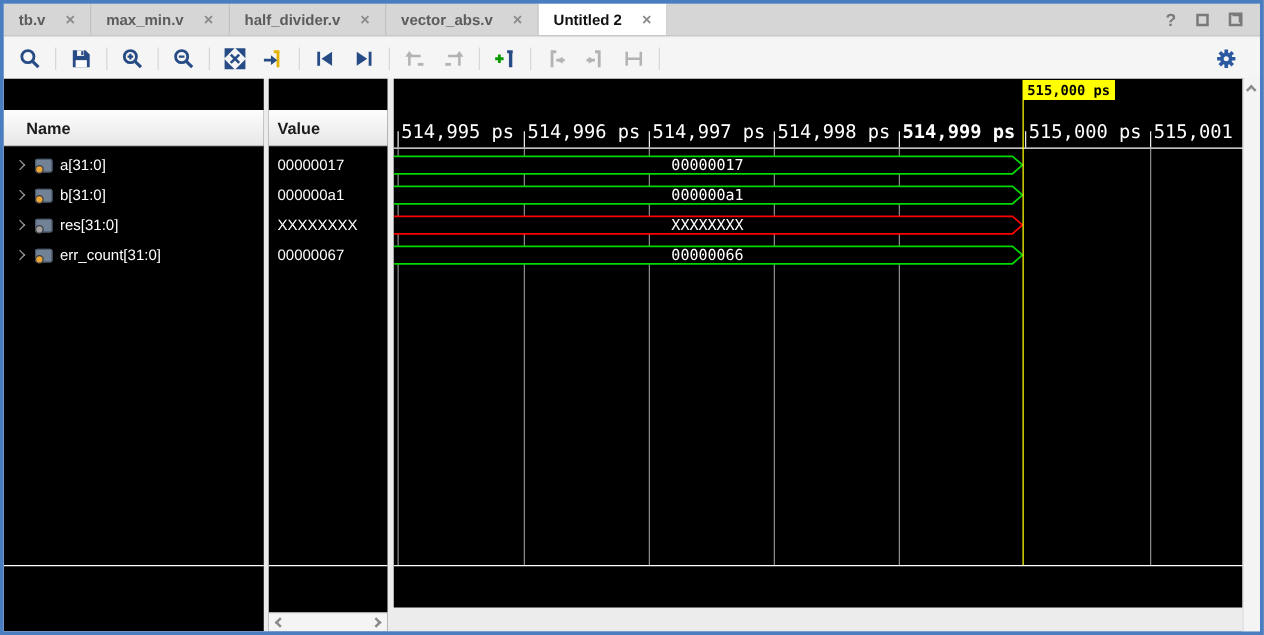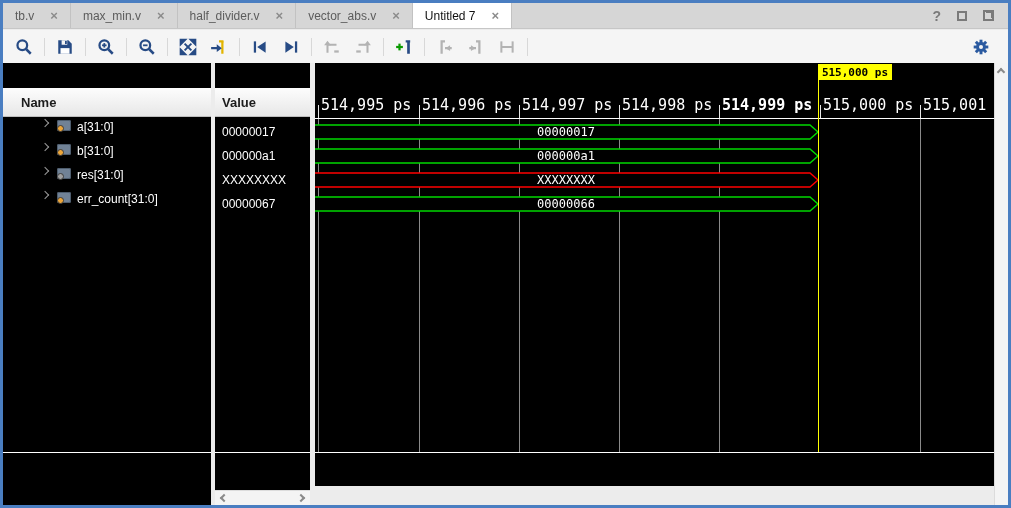--- a/index.html
+++ b/index.html
@@ -3,21 +3,21 @@
 <meta charset="utf-8">
 <style>
   * { margin:0; padding:0; box-sizing:border-box; }
   body { font-family:"Liberation Sans", sans-serif; }
   #frame { position:relative; width:1011px; height:508px; background:#4a7ec1; }
   #inner { position:absolute; left:3px; top:3px; width:1005px; height:502px; background:#ececec; overflow:hidden; }
 
   
   #tabbar { position:absolute; left:0; top:0; width:1005px; height:26px; background:#d6d6d6; display:flex; align-items:stretch; border-bottom:1px solid #c6c6c6; }
   .tab { display:flex; align-items:center; gap:16px; padding:0 12px; border-right:1px solid #c2c2c2; cursor:default; }
-  .tab .tlabel { font-size:12px; font-weight:normal; color:#5c5c5c; }
+  .tab .tlabel { font-size:12px; font-weight:bold; color:#5c5c5c; }
   .tab.active { background:#ffffff; }
   .tab.active .tlabel { color:#111; }
   .tclose { color:#8b8b8b; font-size:13px; font-weight:bold; line-height:1; }
   #winbtns { margin-left:auto; display:flex; align-items:center; gap:16px; padding-right:14px; color:#6f6f6f; }
   .winbox { width:10px; height:10px; border:2px solid #7a7a7a; display:inline-block; }
   .winfloat { position:relative; width:11px; height:11px; border:2px solid #7a7a7a; display:inline-block; }
   .winfloat::after { content:""; position:absolute; right:-1px; top:-1px; width:5px; height:5px; border-top:2px solid #7a7a7a; border-right:2px solid #7a7a7a; }
   #help-q { font-size:14px; font-weight:bold; color:#7a7a7a; }
 
   
@@ -33,21 +33,21 @@
   #value-panel { left:212px; width:95px; height:442px; }
   #wave-panel  { left:312px; width:680px; height:423px; overflow:hidden; }
 
   .colhead { position:absolute; left:0; top:25px; width:100%; height:29px;
              background:linear-gradient(#fdfdfd,#e7e7e7); border-bottom:1px solid #bdbdbd;
              display:flex; align-items:center; font-size:13px; font-weight:bold; color:#1c1c1c; }
   #name-panel .colhead { padding-left:18px; }
   #value-panel .colhead { padding-left:7px; }
 
   .rows { position:absolute; left:0; top:57px; width:100%; }
-  .srow { position:relative; height:24px; display:flex; color:#fff; font-size:12px;margin-left:29px; }
+  .srow { position:relative; height:24px; display:flex; align-items:center; color:#fff; font-size:12px; }
   .chev { width:6px; height:6px; border:solid #9a9a9a; border-width:0 1.5px 1.5px 0; transform:rotate(-45deg); margin-left:10px; margin-right:9px; flex:none; }
   .sigicon { position:relative; width:14px; height:11px; background:#718296; border-radius:2px; margin-right:6px; flex:none; box-shadow:inset 0 0 0 1px #4e5d6e; }
   .sigicon .dot { position:absolute; left:0px; bottom:-1px; width:7px; height:7px; border-radius:50%; border:1px solid #3c3c3c; }
   .vrow { height:24px; display:flex; align-items:center; padding-left:7px; color:#fff; font-size:12px; }
   .hsep { position:absolute; left:0; top:389px; width:100%; height:1px; background:#ffffff; }
 
   
   .mono { font-family:"DejaVu Sans Mono", monospace; }
   #cursor-label { position:absolute; left:503px; top:1px; width:74px; height:16px; background:#ffff00; color:#000; font-size:11px; font-weight:bold; display:flex; align-items:center; justify-content:center; }
   .ticklabel { position:absolute; top:33px; color:#fff; font-size:15px; white-space:pre; }
@@ -83,21 +83,21 @@
     </div>
     <div class="tab">
       <span class="tlabel">half_divider.v</span>
       <span class="tclose">×</span>
     </div>
     <div class="tab">
       <span class="tlabel">vector_abs.v</span>
       <span class="tclose">×</span>
     </div>
     <div class="tab active">
-      <span class="tlabel">Untitled 7</span>
+      <span class="tlabel">Untitled 2</span>
       <span class="tclose">×</span>
     </div>
     <div id="winbtns">
       <span id="help-q">?</span>
       <span class="winbox"></span>
       <span class="winfloat"></span>
     </div>
   </div>
 
   <div id="toolbar">

